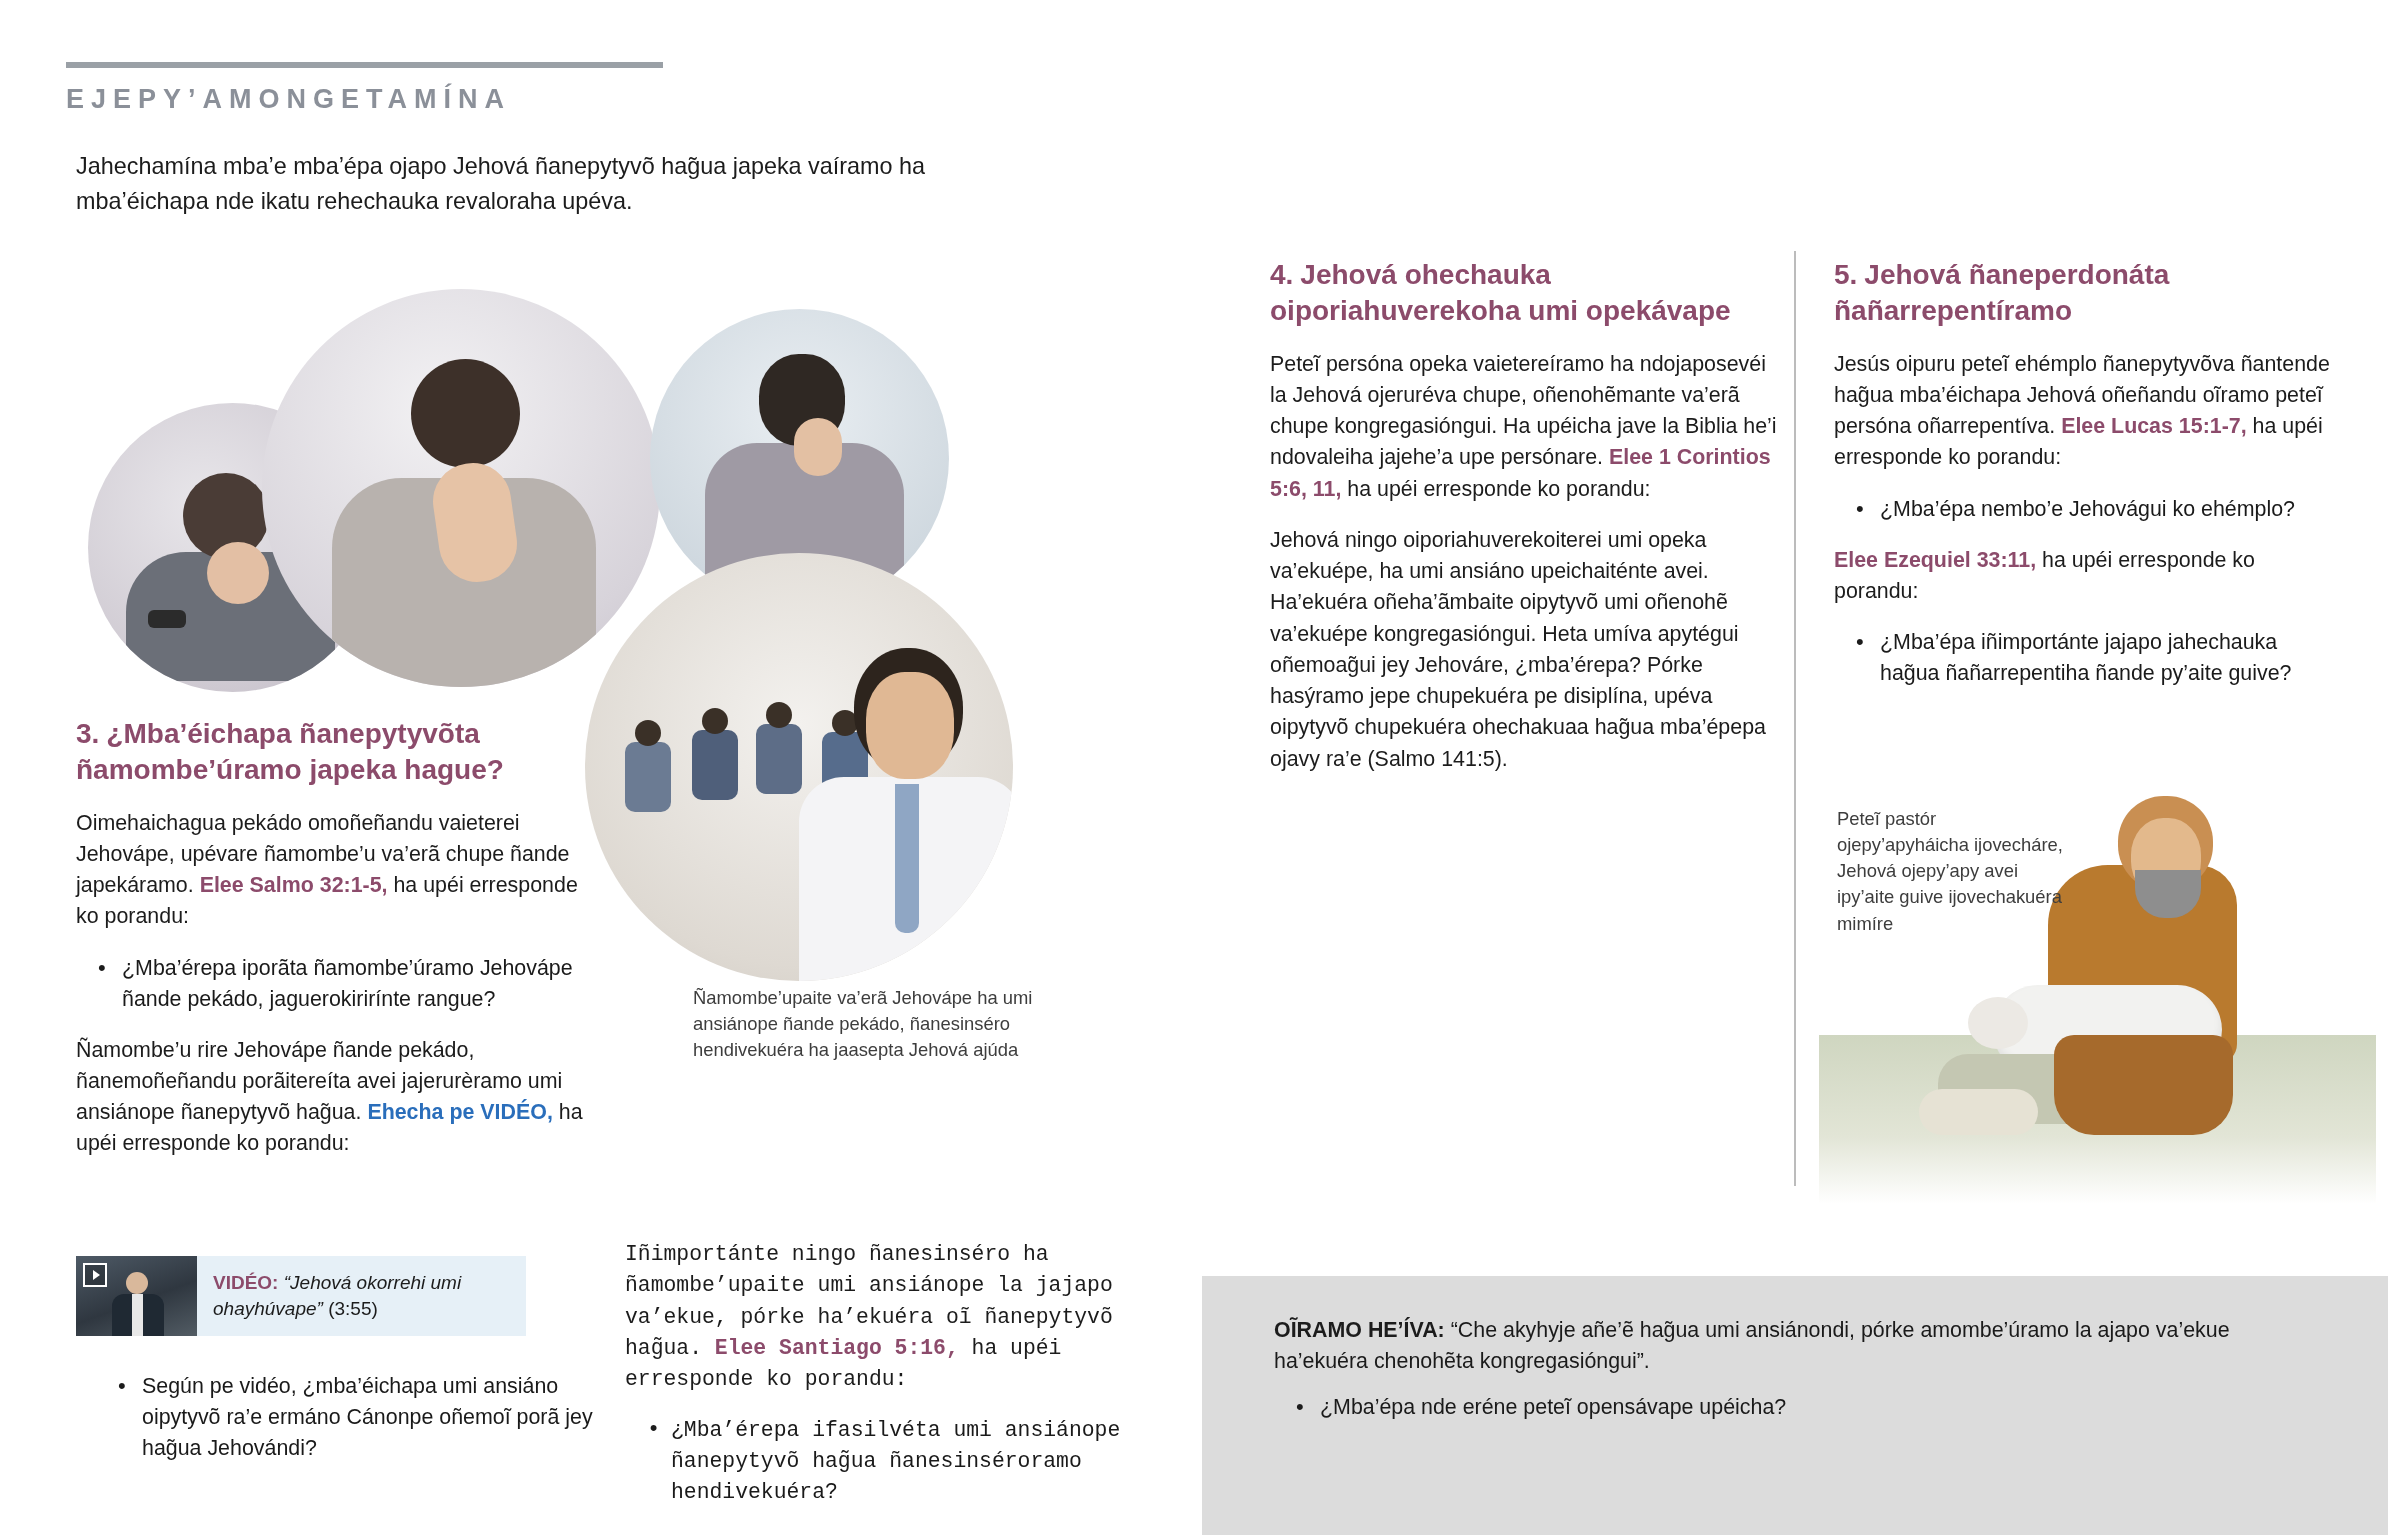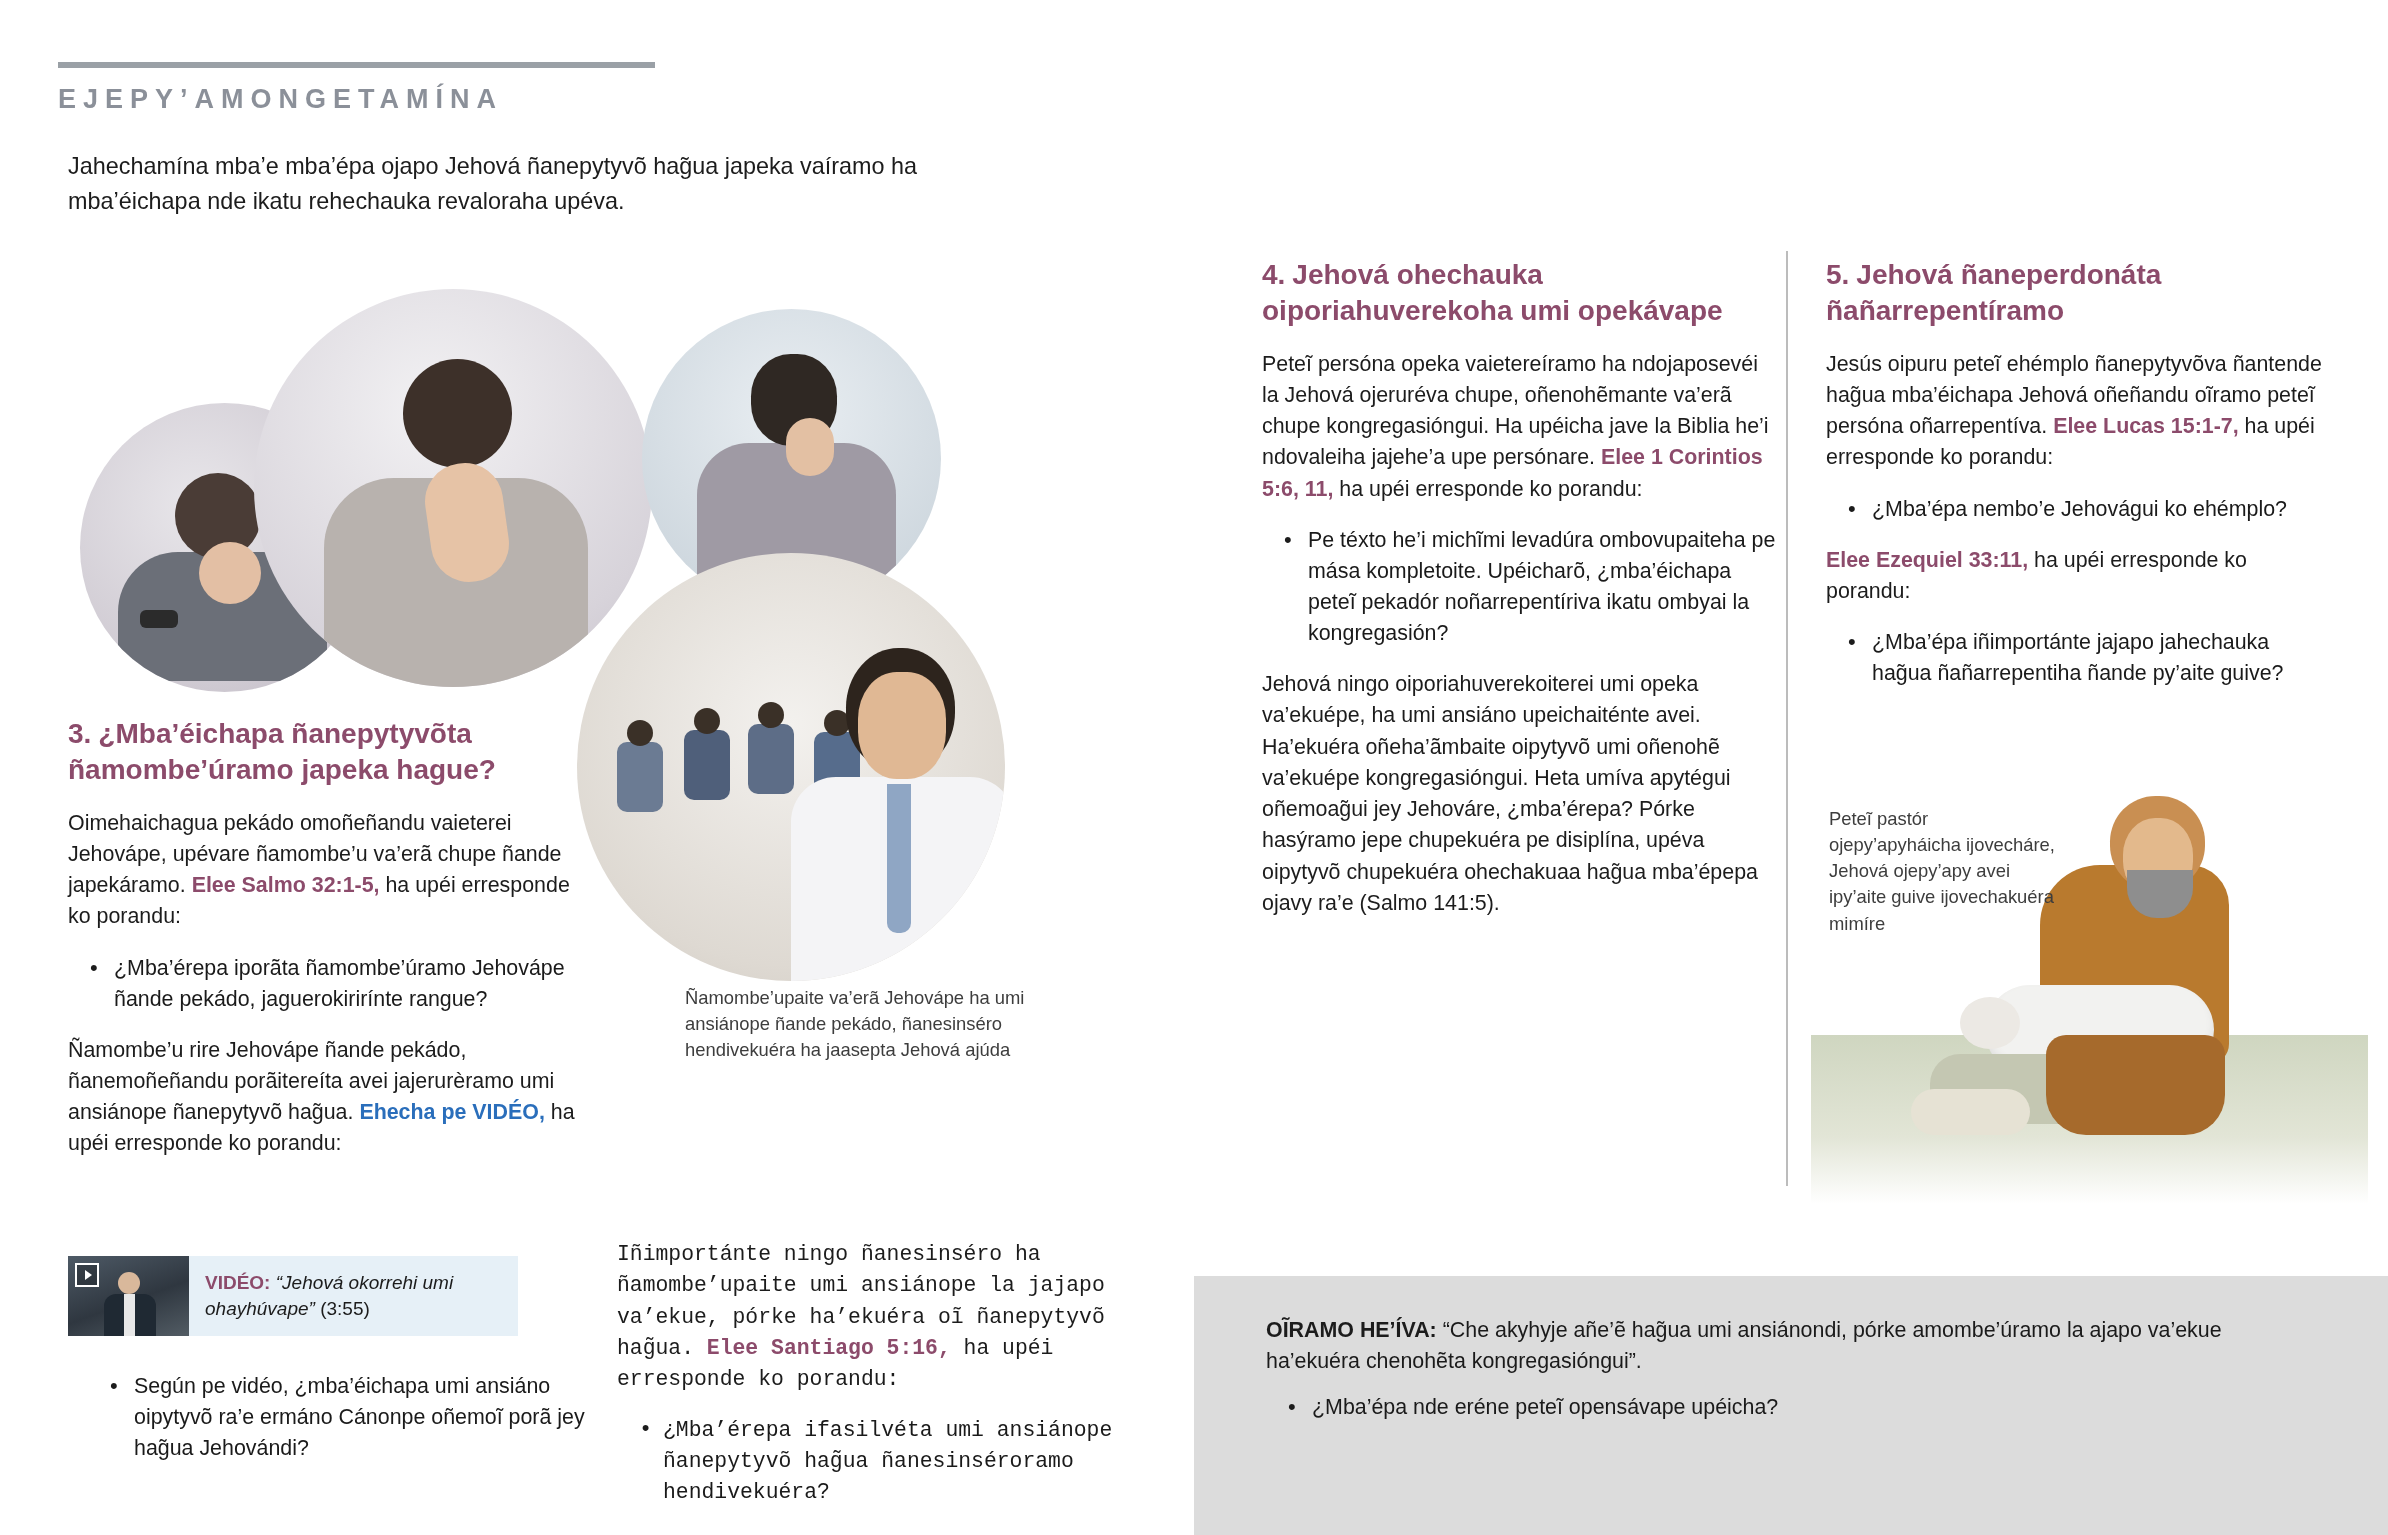--- a/index.html
+++ b/index.html
@@ -12,20 +12,21 @@
     height: 1535px;
     position: relative;
     font-family: "Liberation Sans", sans-serif;
     color: #1a1a1a;
     overflow: hidden;
   }
   .page {
     position: absolute;
     inset: 0;
     background: #ffffff;
+    margin-left: 8px;
   }
 
   
   .header-rule {
     position: absolute;
     left: 58px;
     top: 62px;
     width: 597px;
     height: 6px;
     background: #9aa0a6;
@@ -343,23 +344,20 @@
 
   <div class="vdivider"></div>
 
   <div class="col col-3">
     <h2 class="sec">
       <span class="num">4.</span><span>Jehová ohechauka oiporiahuverekoha umi opekávape</span>
     </h2>
     <p class="body">
       <span>Peteĩ persóna opeka vaietereíramo ha ndojaposevéi la Jehová ojeruréva chupe, oñenohẽmante va’erã chupe kongregasióngui. Ha upéicha jave la Biblia he’i ndovaleiha jajehe’a upe persónare. </span><span class="scr">Elee 1 Corintios 5:6, 11,</span><span> ha upéi erresponde ko porandu:</span>
     </p>
-    <ul class="q">
-      <li>Pe téxto he’i michĩmi levadúra ombovupaiteha pe mása kompletoite. Upéicharõ, ¿mba’éichapa peteĩ pekadór noñarrepentíriva ikatu ombyai la kongregasión?</li>
-    </ul>
     <p class="body">Jehová ningo oiporiahuverekoiterei umi opeka va’ekuépe, ha umi ansiáno upeichaiténte avei. Ha’ekuéra oñeha’ãmbaite oipytyvõ umi oñenohẽ va’ekuépe kongregasióngui. Heta umíva apytégui oñemoag̃ui jey Jehováre, ¿mba’érepa? Pórke hasýramo jepe chupekuéra pe disiplína, upéva oipytyvõ chupekuéra ohechakuaa hag̃ua mba’épepa ojavy ra’e (Salmo 141:5).</p>
   </div>
 
   <div class="col col-4">
     <h2 class="sec">
       <span class="num">5.</span><span>Jehová ñaneperdonáta ñañarrepentíramo</span>
     </h2>
     <p class="body">
       <span>Jesús oipuru peteĩ ehémplo ñanepytyvõva ñantende hag̃ua mba’éichapa Jehová oñeñandu oĩramo peteĩ persóna oñarrepentíva. </span><span class="scr">Elee Lucas 15:1-7,</span><span> ha upéi erresponde ko porandu:</span>
     </p>

